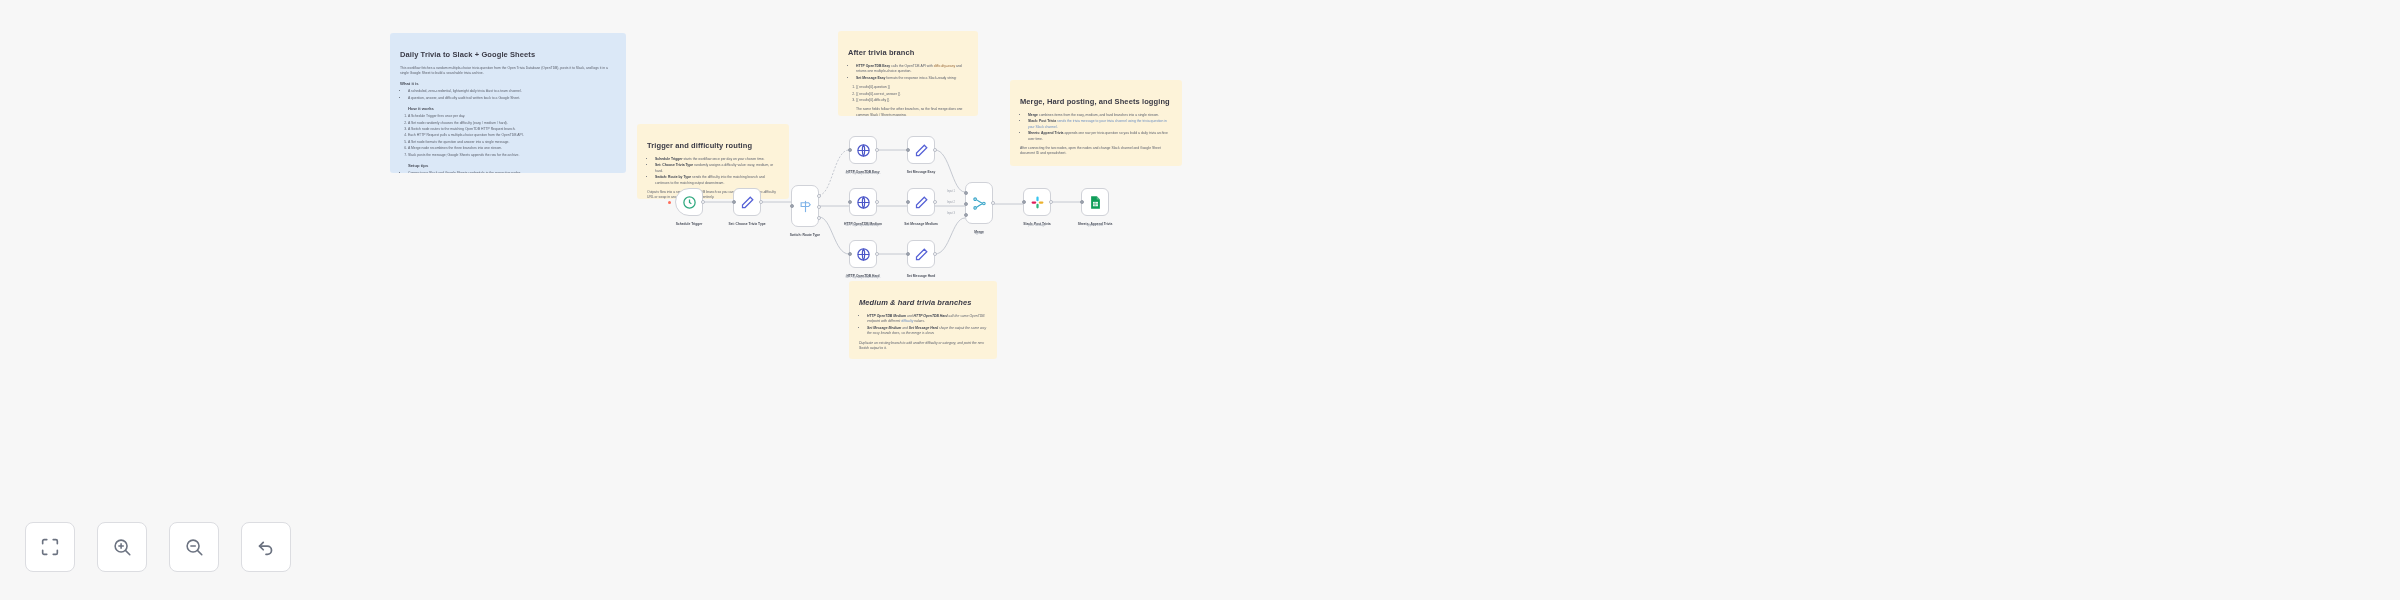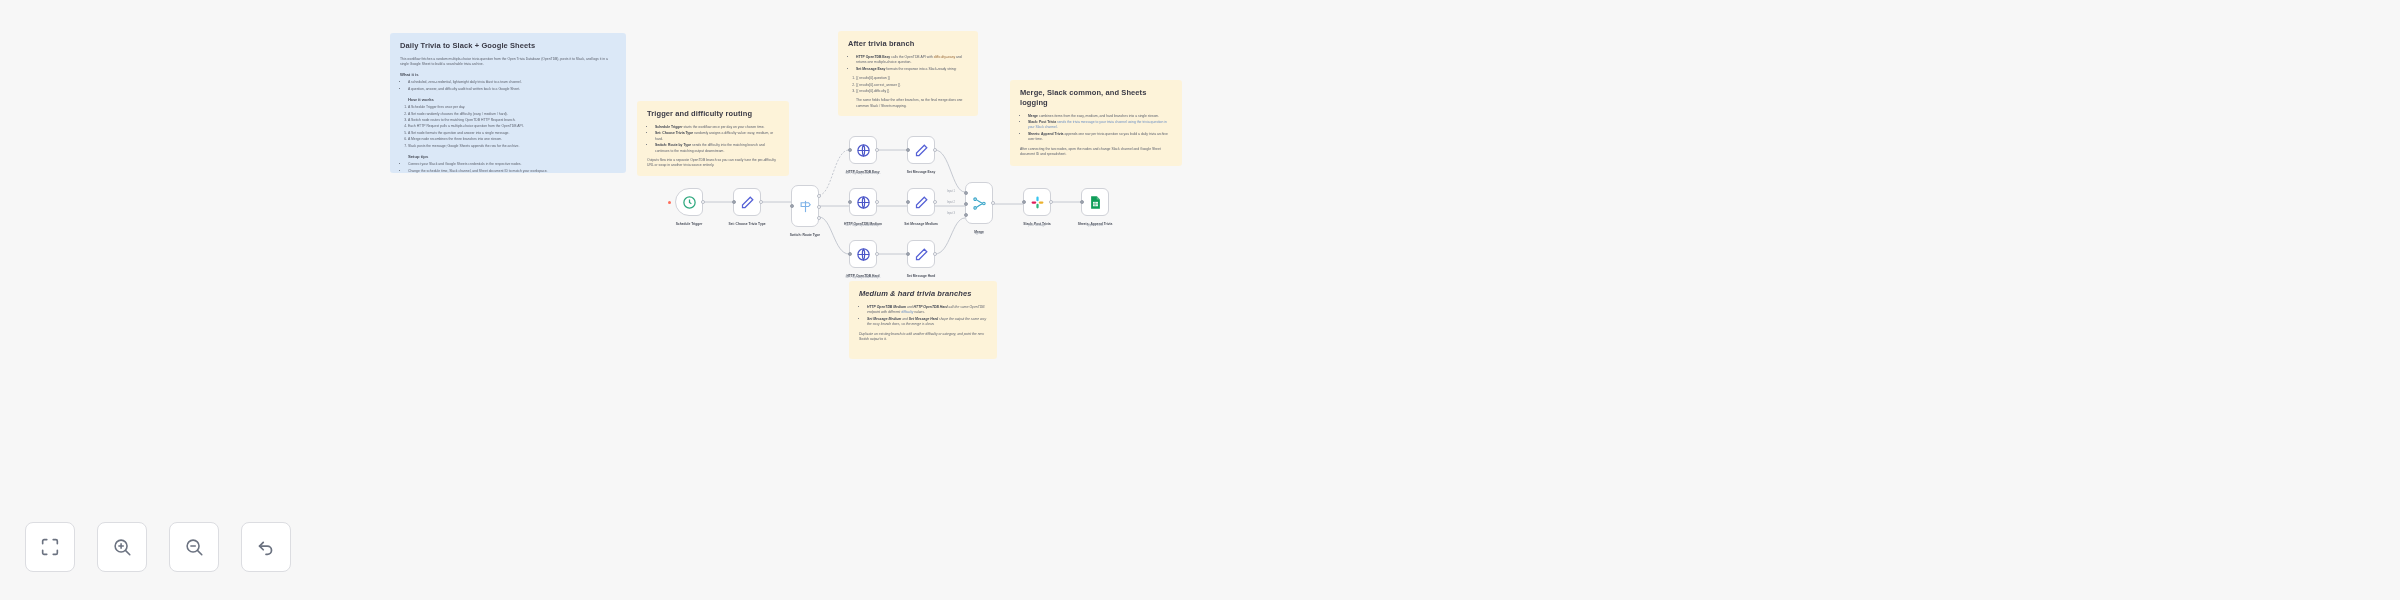--- a/index.html
+++ b/index.html
@@ -10,34 +10,34 @@
     font-family:"Liberation Sans", sans-serif;
     position:relative;
   }
   .canvas { position:absolute; inset:0; }
 
   
   .note { position:absolute; border-radius:3px; padding:8px 10px; overflow:hidden; }
   .note.blue   { background:#dbe8f7; }
   .note.yellow { background:#fdf3d9; }
   .note h3 {
-    margin:0 0 6px 0; font-size:7.5px; font-weight:bold; color:#3a3a46;
+    margin:9px 0 6px 0; font-size:7.5px; font-weight:bold; color:#3a3a46;
     letter-spacing:.1px; line-height:1.3;
   }
   .note p { margin:0 0 5px 0; font-size:3.4px; line-height:1.55; color:#5a5f6b; }
   .note .sub { font-size:4.2px; font-weight:bold; color:#4a4f5b; margin:5px 0 3px; }
   .note ul, .note ol { margin:0 0 4px 0; padding-left:8px; }
   .note li { font-size:3.4px; line-height:1.6; color:#5a5f6b; margin-bottom:1px; }
   .note li b { color:#3f4450; }
   .note li .code { color:#9a6b3a; }
   .note li .lnk { color:#6b8fc4; }
   .note .indent { padding-left:8px; }
 
   #note-overview { left:390px; top:33px; width:236px; height:140px; }
-  #note-routing  { left:637px; top:101px; width:152px; height:75px; }
+  #note-routing  { left:637px; top:124px; width:152px; height:75px; }
   #note-easy     { left:838px; top:31px; width:140px; height:85px; }
   #note-merge    { left:1010px; top:80px; width:172px; height:86px; }
   #note-medium   { left:849px; top:281px; width:148px; height:78px;font-style:italic; }
 
   
   .node { position:absolute; width:28px; }
   .node .box {
     width:28px; height:28px; border-radius:6px; background:#fff;
     border:1px solid #d0d2d8; display:flex; align-items:center;
     justify-content:center; position:relative;
@@ -126,21 +126,21 @@
     </ul>
     <ol class="indent">
       <li class="code">{{ results[0].question }}</li>
       <li class="code">{{ results[0].correct_answer }}</li>
       <li class="code">{{ results[0].difficulty }}</li>
     </ol>
     <p class="indent">The same fields follow the other branches, so the final merge does one common Slack / Sheets mapping.</p>
   </div>
 
   <div class="note yellow" id="note-merge">
-    <h3>Merge, Slack common, and Sheets logging</h3>
+    <h3>Merge, Hard posting, and Sheets logging</h3>
     <ul>
       <li><b>Merge</b><span> combines items from the easy, medium, and hard branches into a single stream.</span></li>
       <li><b>Slack: Post Trivia</b><span class="lnk"> sends the trivia message to your trivia channel using the trivia question in your Slack channel.</span></li>
       <li><b>Sheets: Append Trivia</b><span> appends one row per trivia question so you build a daily trivia archive over time.</span></li>
     </ul>
     <p>After connecting the two nodes, open the nodes and change Slack channel and Google Sheet document ID and spreadsheet.</p>
   </div>
 
   <div class="note yellow" id="note-medium">
     <h3>Medium &amp; hard trivia branches</h3>

